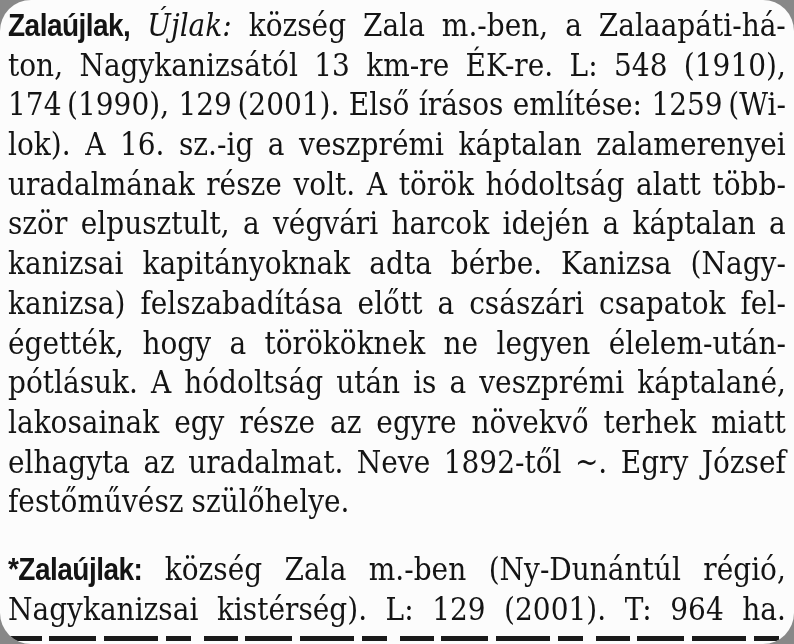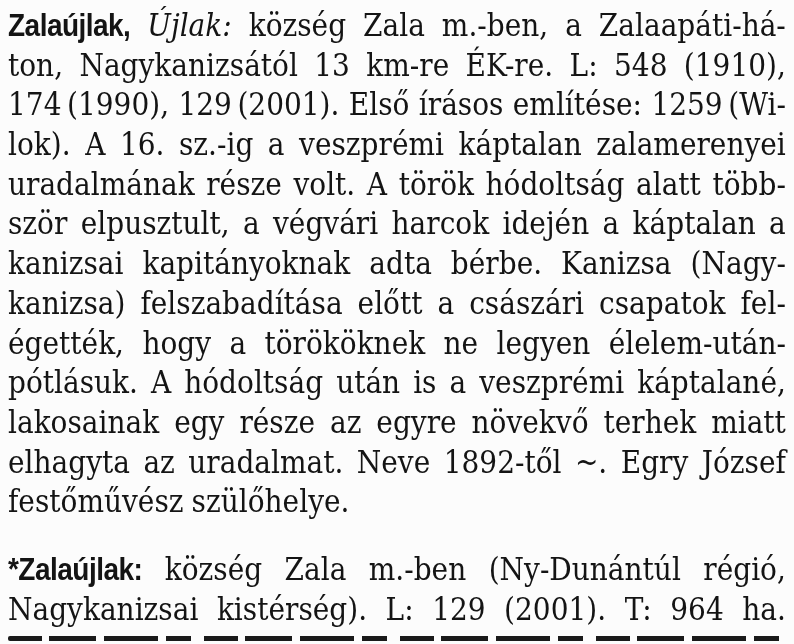--- a/index.html
+++ b/index.html
@@ -5,20 +5,21 @@
   html, body { margin: 0; padding: 0; background: #888; }
   .page {
     position: relative;
     width: 794px;
     height: 644px;
     margin: 0;
     background: #fcfcfc;
     overflow: hidden;
     color: #141414;
     font-family: "DejaVu Serif", serif;
+    border-radius: 31px;
   }
   .text-block {
     position: absolute;
     left: 8px;
     top: 6px;
     width: 889px;               
     transform: scaleX(0.875);   
     transform-origin: left top;
   }
   .entry { display: block; }

